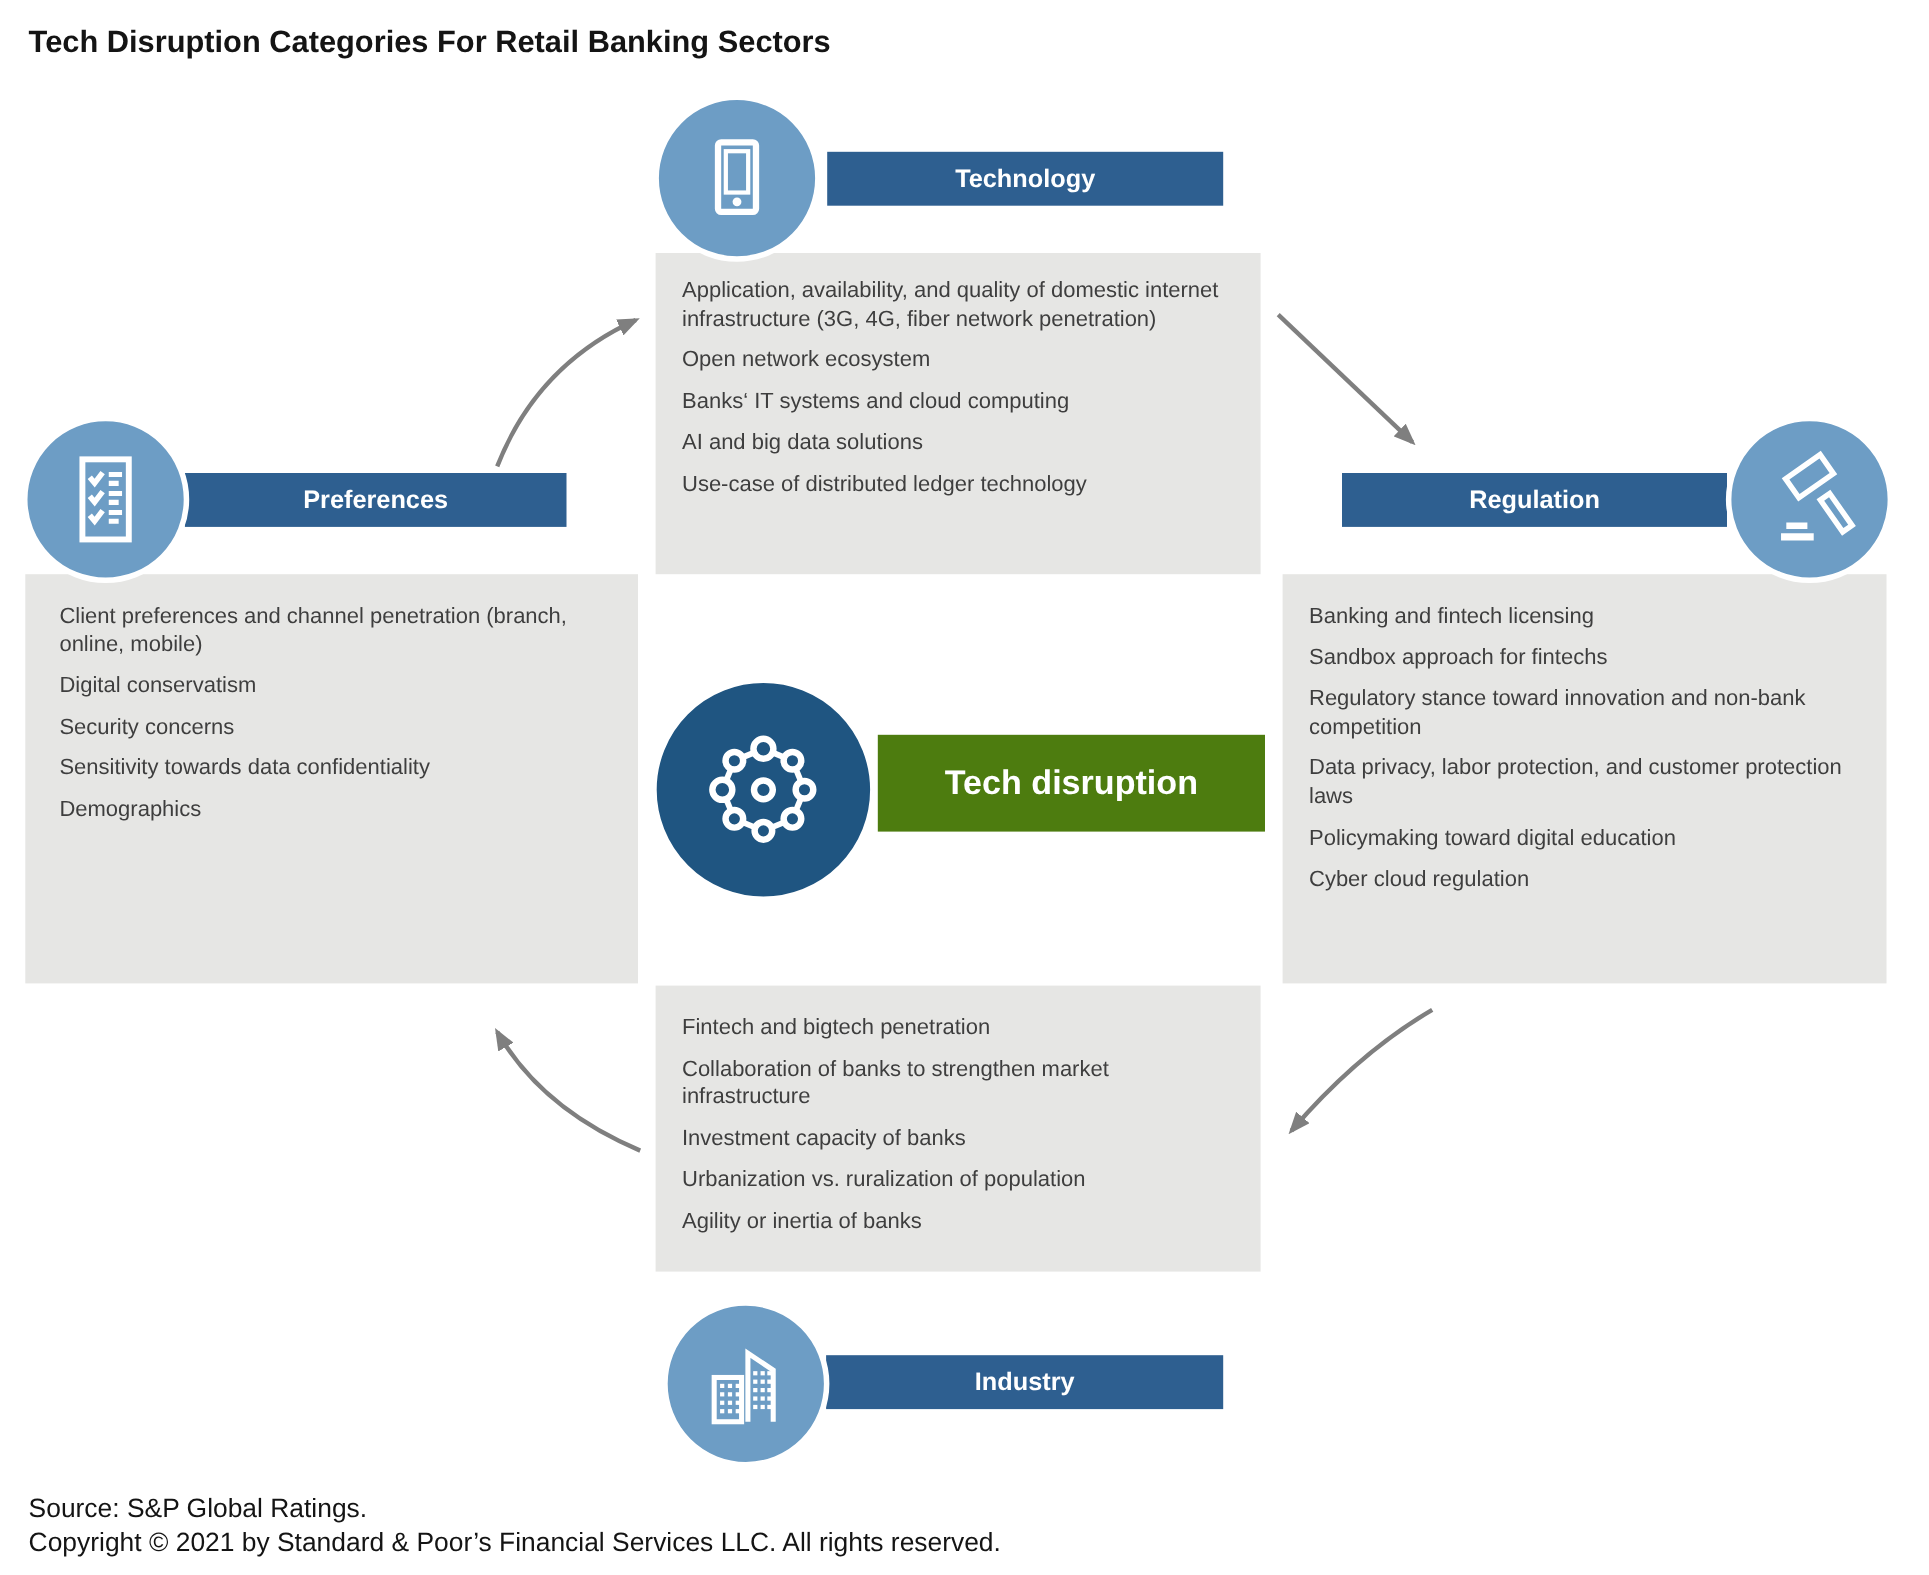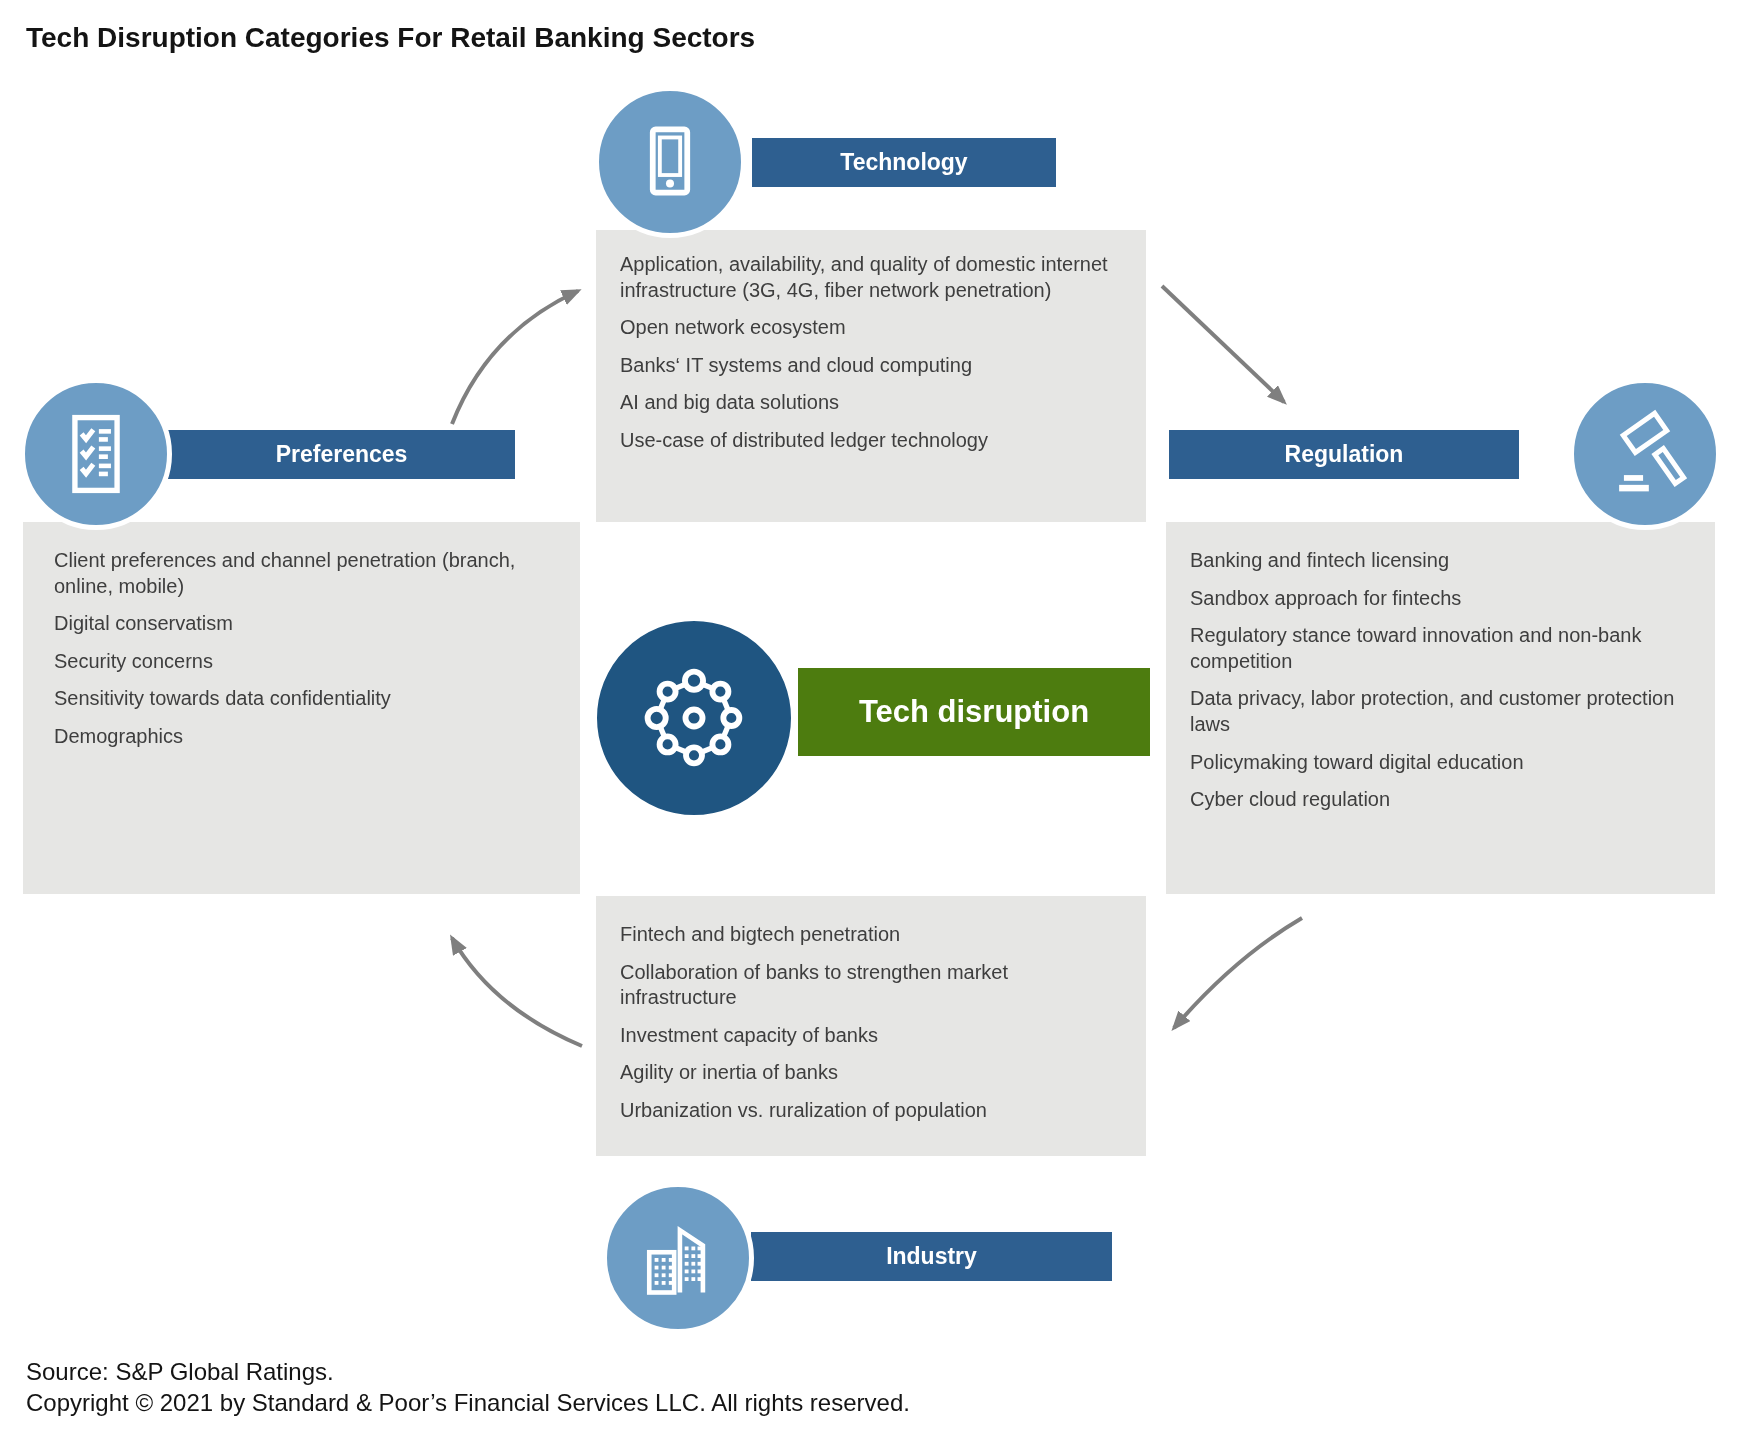--- a/index.html
+++ b/index.html
@@ -10,23 +10,23 @@
 
   .graybox{position:absolute;background:#e6e6e4;z-index:1;}
   .graybox ul{list-style:none;margin:0;padding:0;display:flex;flex-direction:column;gap:12px;}
   .graybox li{font-size:20px;line-height:1.28;color:#3e3e3e;}
   #tech-box{left:596px;top:230px;width:550px;height:292px;padding:22px 26px 0 24px;box-sizing:border-box;}
   #pref-box{left:23px;top:522px;width:557px;height:372px;padding:26px 30px 0 31px;box-sizing:border-box;}
   #reg-box{left:1166px;top:522px;width:549px;height:372px;padding:26px 26px 0 24px;box-sizing:border-box;}
   #ind-box{left:596px;top:896px;width:550px;height:260px;padding:26px 26px 0 24px;box-sizing:border-box;}
 
   .banner{position:absolute;background:#2e5f90;color:#ffffff;font-weight:bold;display:flex;align-items:center;justify-content:center;z-index:2;font-size:23px;}
-  #tech-banner{left:752px;top:138px;width:304px;height:49px;}
+  #tech-banner{left:752px;top:138px;width:360px;height:49px;}
   #pref-banner{left:168px;top:430px;width:347px;height:49px;}
-  #reg-banner{left:1169px;top:430px;width:350px;height:49px;}
+  #reg-banner{left:1220px;top:430px;width:350px;height:49px;}
   #ind-banner{left:751px;top:1232px;width:361px;height:49px;}
   #disruption-banner{left:798px;top:668px;width:352px;height:88px;background:#4d7c0f;font-size:31px;}
 
   .circle{position:absolute;border-radius:50%;background:#6d9dc5;border:5px solid #ffffff;box-sizing:content-box;display:flex;align-items:center;justify-content:center;z-index:3;}
   .circle.small{width:142px;height:142px;}
   #tech-circle{left:594px;top:86px;}
   #pref-circle{left:20px;top:378px;}
   #reg-circle{left:1569px;top:378px;}
   #ind-circle{left:602px;top:1182px;}
   #disruption-circle{left:591px;top:615px;width:194px;height:194px;background:#1f5581;border-width:6px;}
@@ -82,22 +82,22 @@
         <li>Data privacy, labor protection, and customer protection laws</li>
         <li>Policymaking toward digital education</li>
         <li>Cyber cloud regulation</li>
       </ul>
   </div>
   <div id="ind-box" class="graybox">
     <ul>
         <li>Fintech and bigtech penetration</li>
         <li>Collaboration of banks to strengthen market infrastructure</li>
         <li>Investment capacity of banks</li>
+        <li>Urbanization vs. ruralization of population</li>
         <li>Agility or inertia of banks</li>
-        <li>Urbanization vs. ruralization of population</li>
       </ul>
   </div>
 
   <div id="tech-banner" class="banner">
     <span>Technology</span>
   </div>
   <div id="pref-banner" class="banner">
     <span>Preferences</span>
   </div>
   <div id="reg-banner" class="banner">

